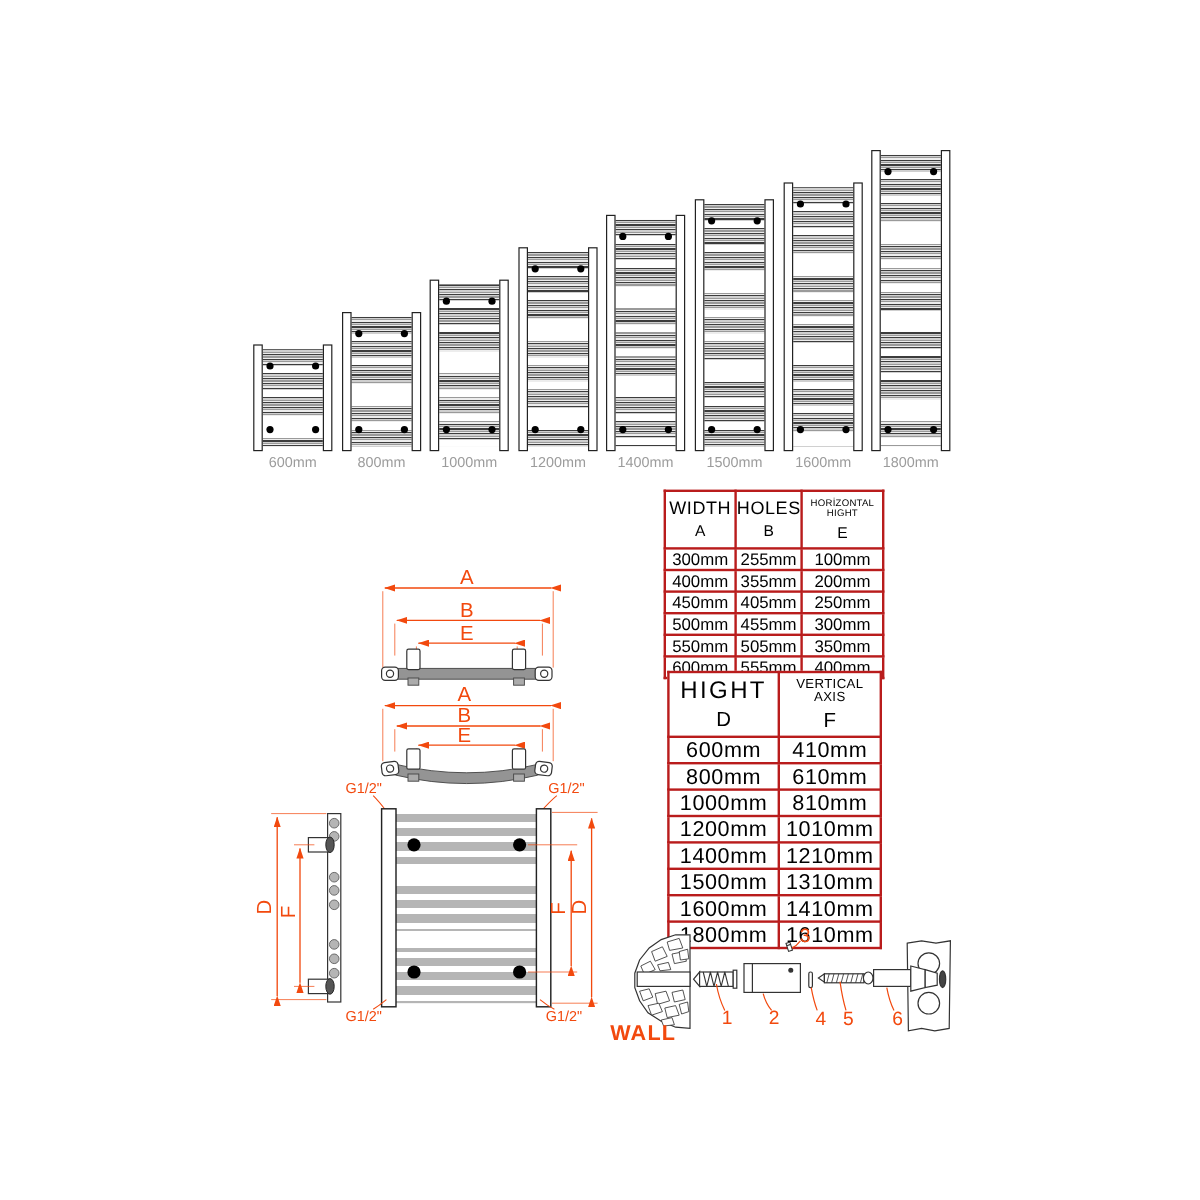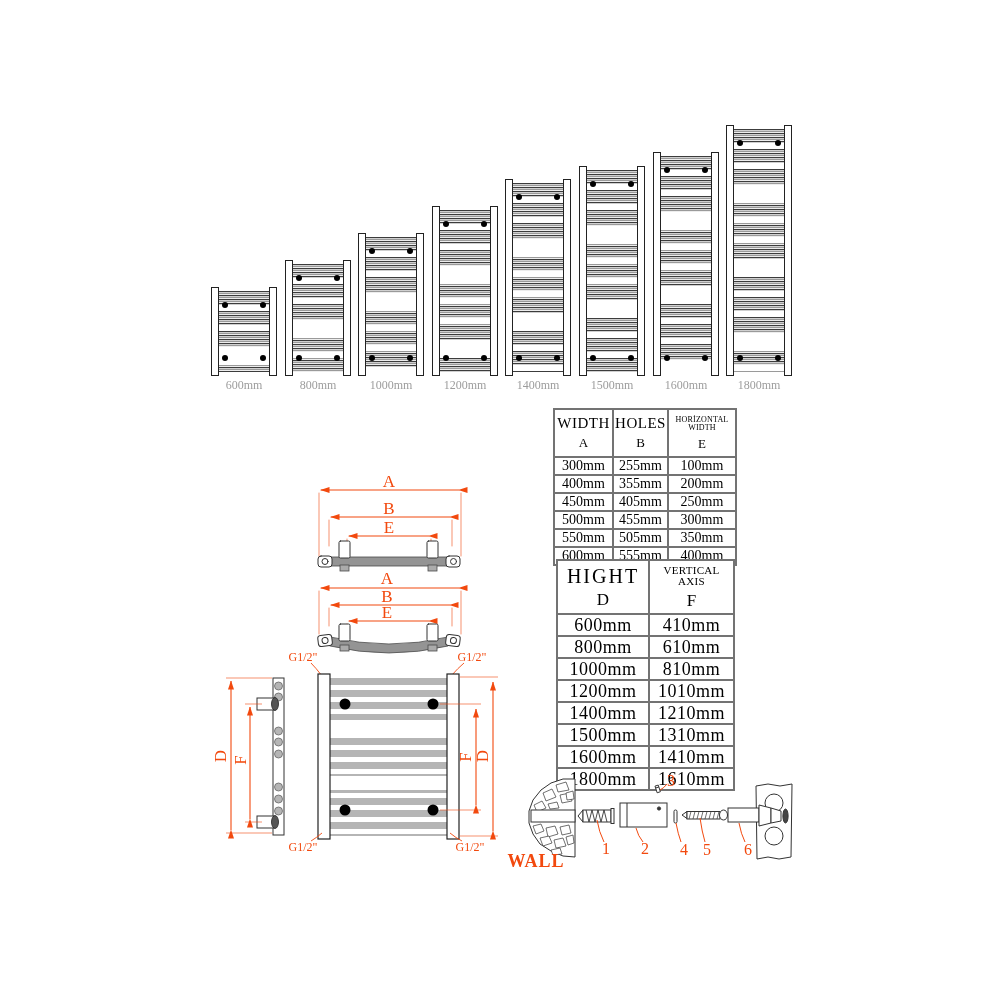--- a/index.html
+++ b/index.html
@@ -1,17 +1,17 @@
 <!DOCTYPE html>
 <html><head>
 <meta charset="utf-8">
 <style>
   html,body{margin:0;padding:0;background:#fff;}
   .sheet{position:relative;width:1000px;height:875px;background:#fff;overflow:hidden;
-         font-family:Liberation Serif, serif;}
+         font-family:Liberation Sans, sans-serif;}
 
   
   .radiator{position:absolute;width:66px;}
   .radiator .bars{position:absolute;left:5px;right:5px;top:0;bottom:0;
     background-image:
       repeating-linear-gradient(to bottom,
         rgba(255,255,255,0) 0 14px, #fff 14px 20px,
         rgba(255,255,255,0) 20px 34px, #fff 34px 40px,
         rgba(255,255,255,0) 40px 56px, #fff 56px 74px),
       repeating-linear-gradient(to bottom,
@@ -21,21 +21,21 @@
   .radiator .rail.l{left:0}
   .radiator .rail.r{right:0}
   .radiator .dot{position:absolute;width:6px;height:6px;border-radius:50%;background:#000;}
   .radiator .dot.tl{top:11px;left:11px}.radiator .dot.tr{top:11px;right:11px}
   .radiator .dot.bl{bottom:11px;left:11px}.radiator .dot.br{bottom:11px;right:11px}
   .rlabel{position:absolute;top:100%;margin-top:6px;left:50%;transform:translateX(-50%);
           font-size:12px;color:#9c9c9c;white-space:nowrap;}
 
   
   table.spec{position:absolute;border-collapse:collapse;background:#fff;table-layout:fixed;}
-  table.spec td,table.spec th{border:2px solid #737373;text-align:center;vertical-align:middle;
+  table.spec td,table.spec th{border:2px solid #b91c1c;text-align:center;vertical-align:middle;
       padding:0;color:#000;font-weight:normal;line-height:1.05;overflow:hidden;}
   #width-table{left:553px;top:408px;width:182px;}
   #width-table .v{font-size:14px;height:16px;}
   #width-table th{height:46px;}
   #width-table .t1{font-size:15px;letter-spacing:.5px;}
   #width-table .t1s{font-size:8px;letter-spacing:.2px;}
   #width-table .t2{font-size:13px;margin-top:4px;}
   #height-table{left:556px;top:559px;width:177px;}
   #height-table .v{font-size:18px;height:20px;letter-spacing:.5px;}
   #height-table th{height:52px;}
@@ -160,21 +160,21 @@
         <tr>
       <th>
             <div class="t1">WIDTH</div>
             <div class="t2">A</div>
           </th>
       <th>
             <div class="t1">HOLES</div>
             <div class="t2">B</div>
           </th>
       <th>
-            <div class="t1s">HORİZONTAL WIDTH</div>
+            <div class="t1s">HORİZONTAL HIGHT</div>
             <div class="t2">E</div>
           </th>
     </tr>
     <tr>
           <td class="v">300mm</td>
           <td class="v">255mm</td>
           <td class="v">100mm</td>
         </tr>
     <tr>
           <td class="v">400mm</td>

